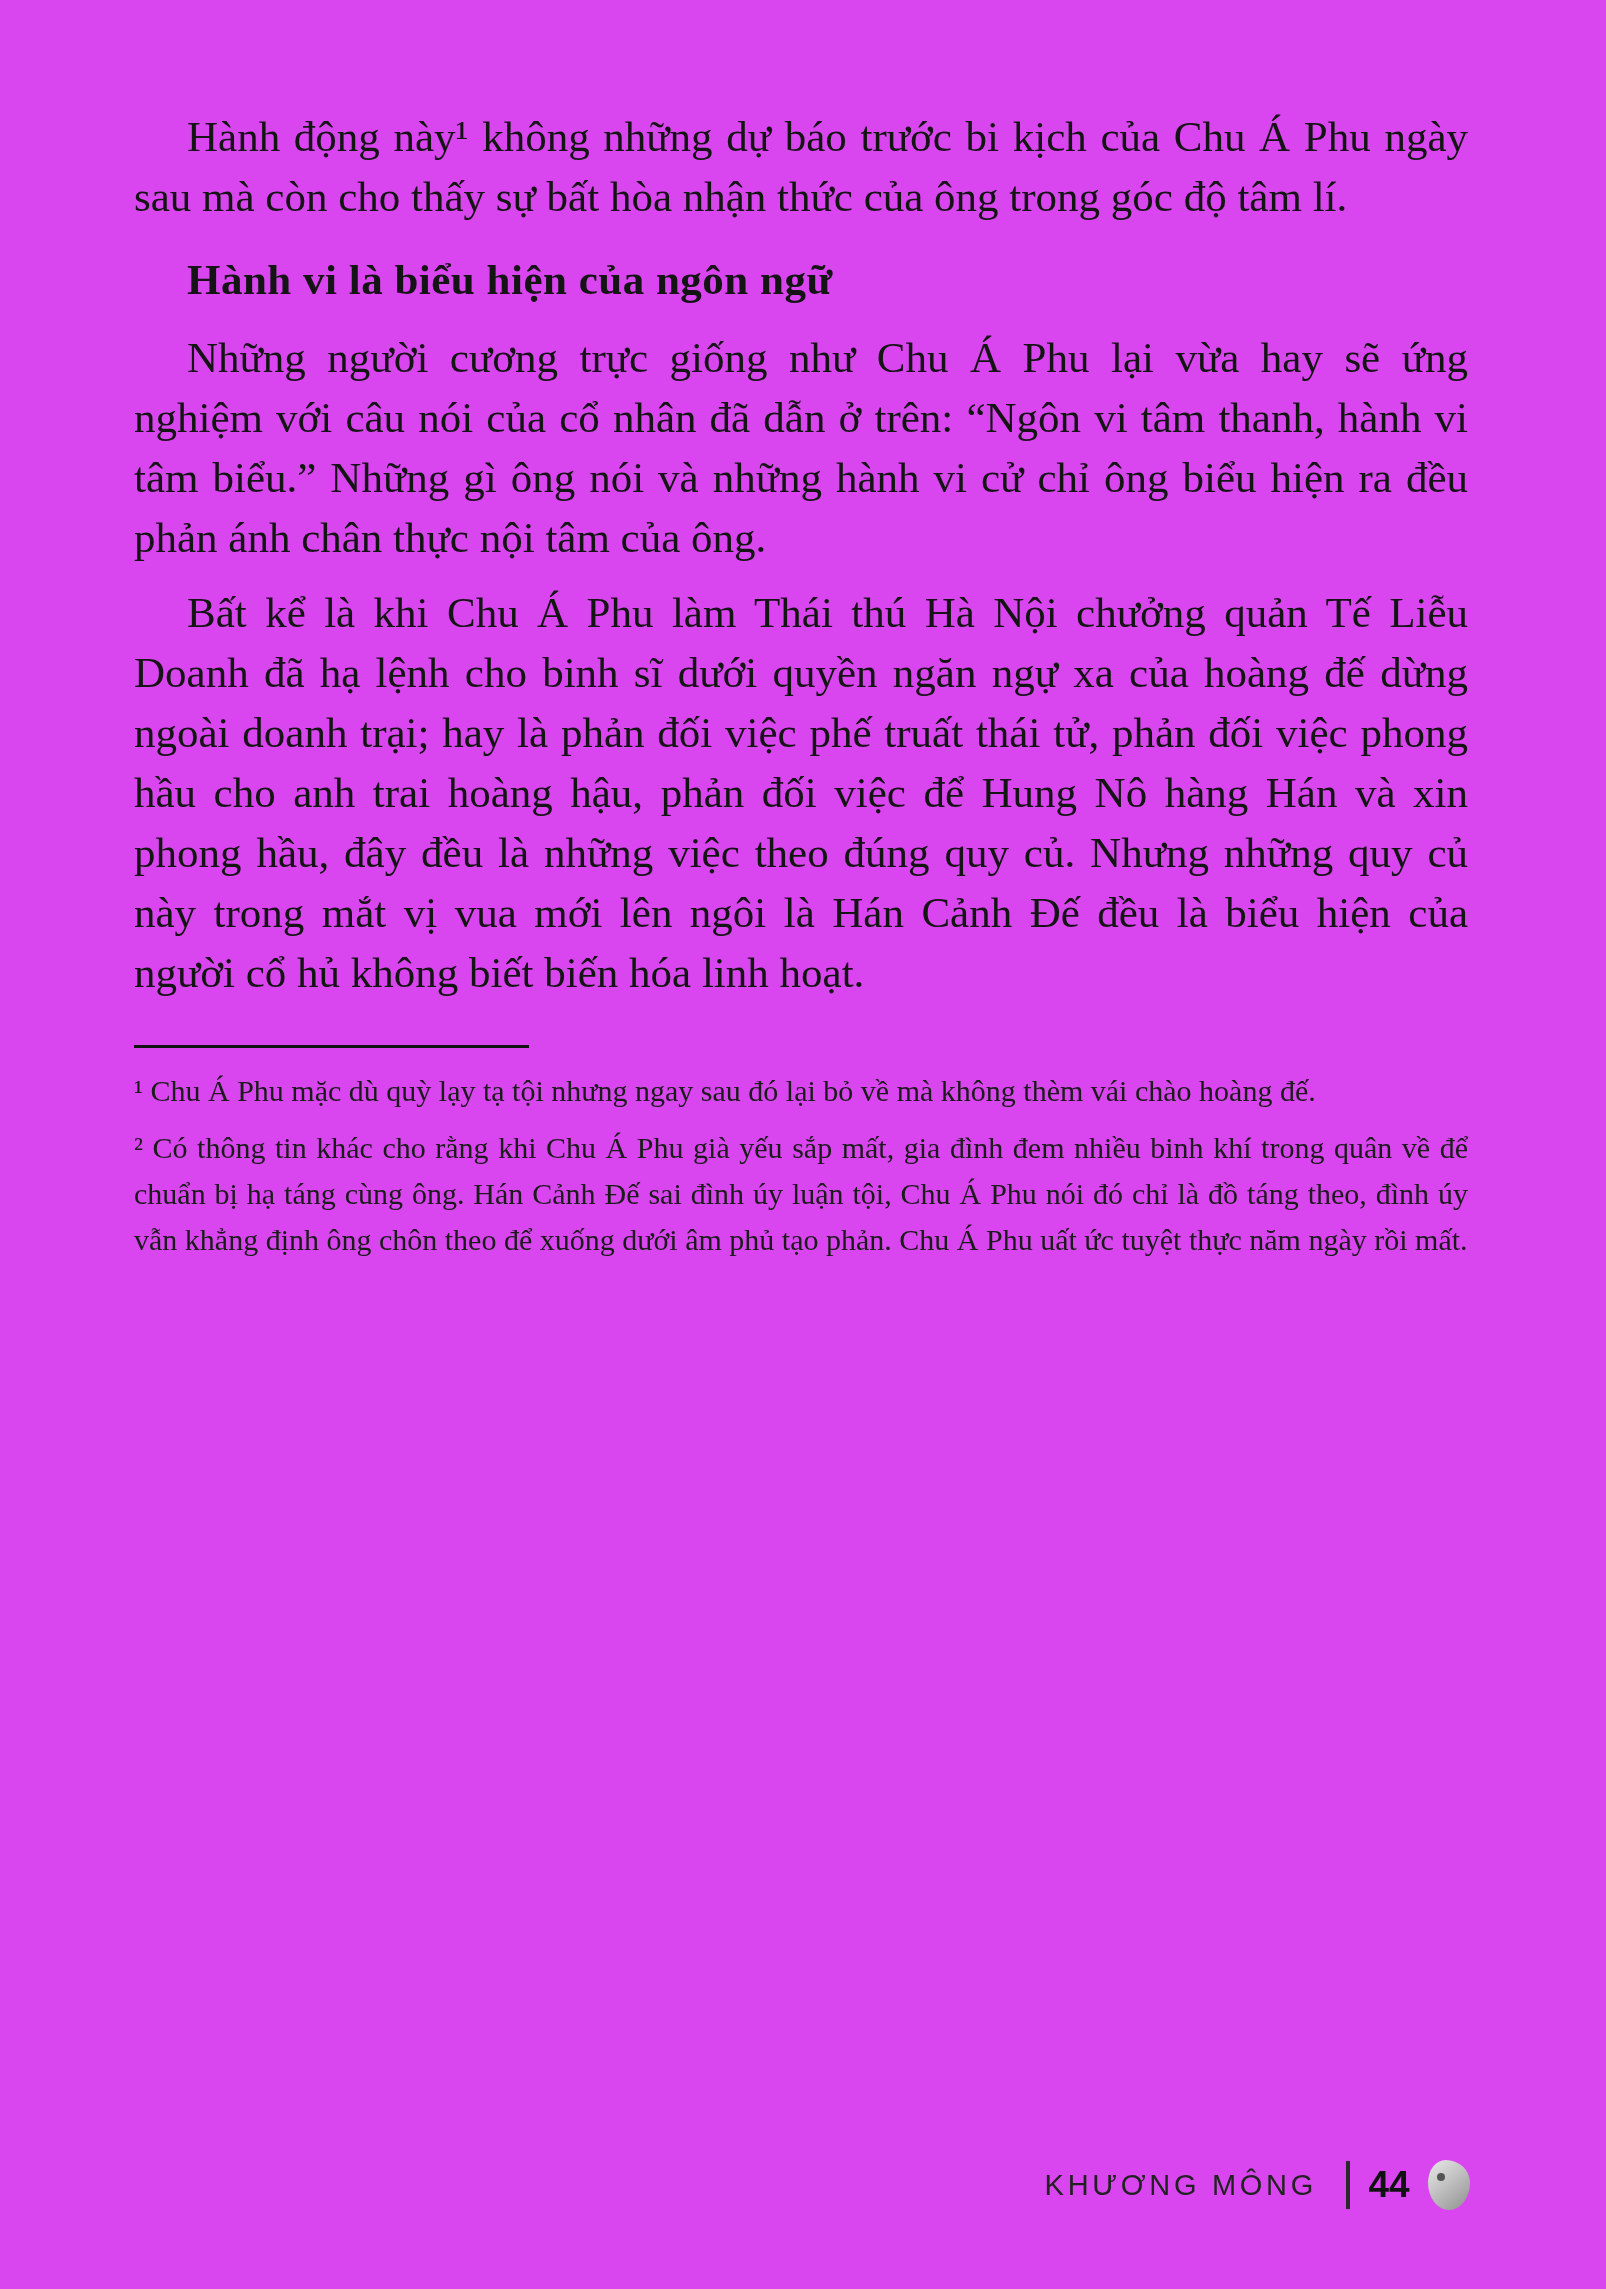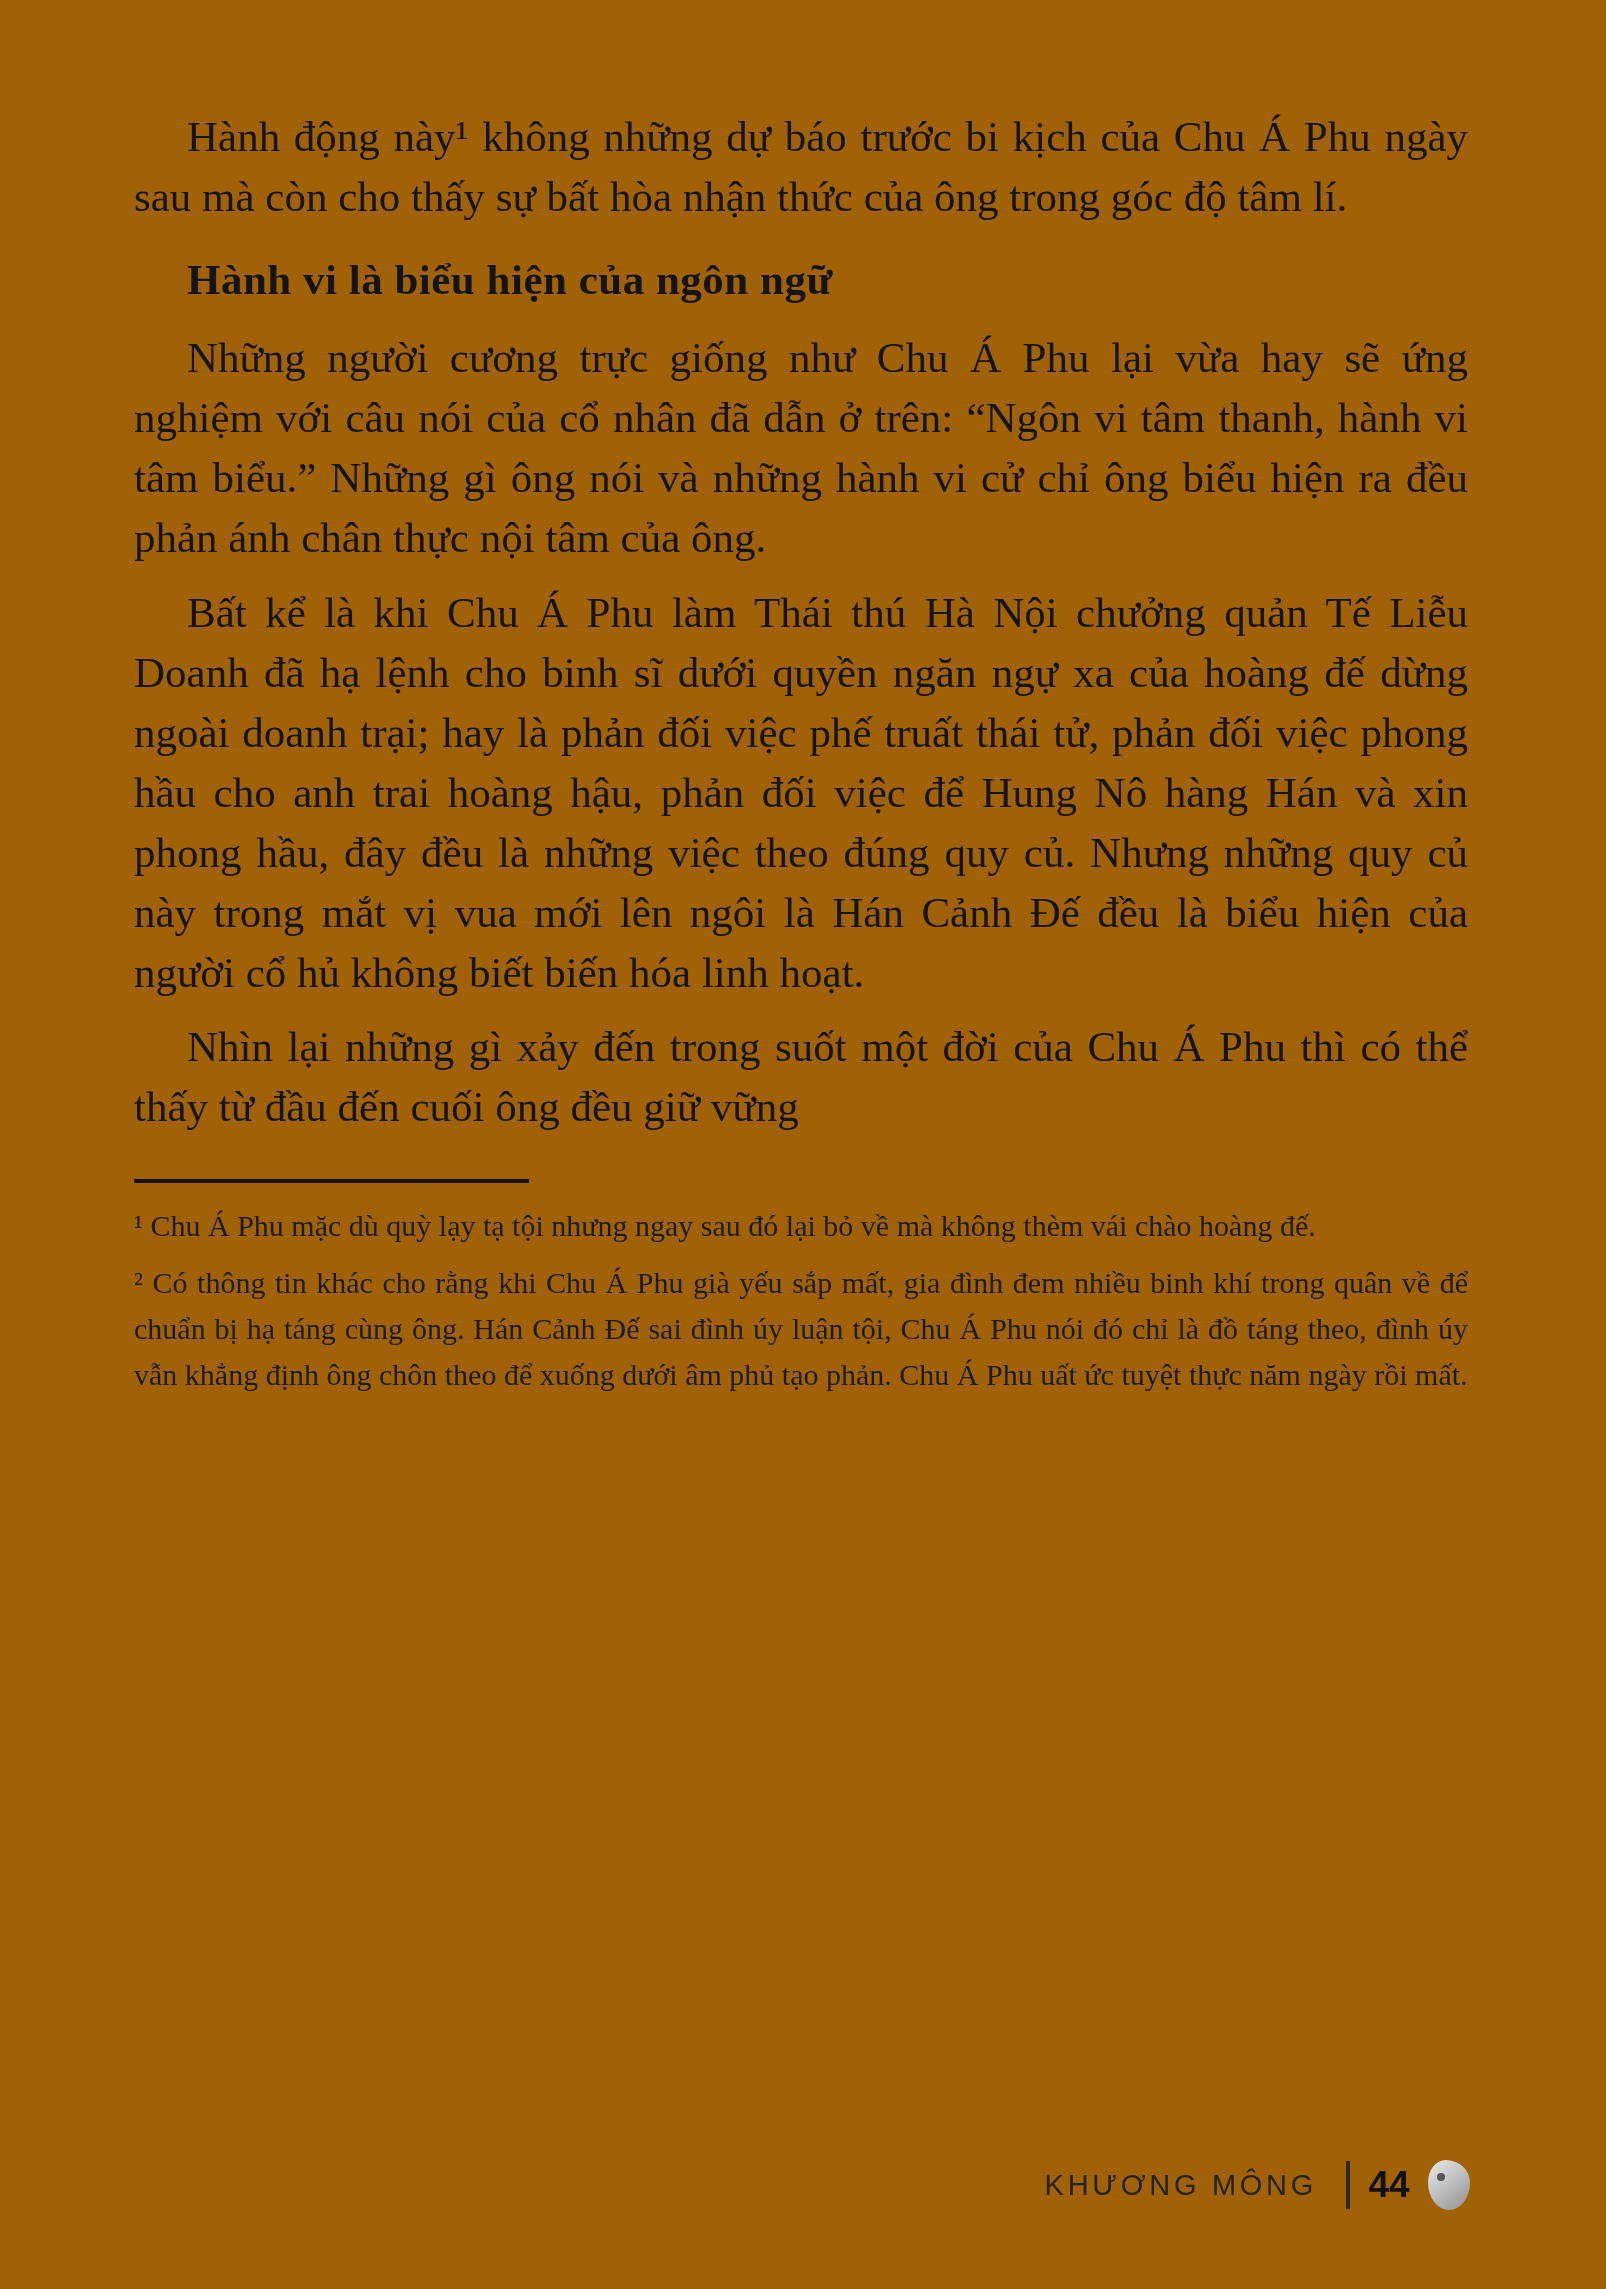--- a/index.html
+++ b/index.html
@@ -4,21 +4,21 @@
 <style>
   html, body {
     margin: 0;
     padding: 0;
     background: #e8e8e8;
   }
   .page {
     position: relative;
     width: 1606px;
     height: 2289px;
-    background: #a16207;
+    background: #d946ef;
     font-family: "Liberation Serif", "DejaVu Serif", serif;
     color: #141414;
     overflow: hidden;
     margin: 0 auto;
   }
   .content {
     position: absolute;
     left: 134px;
     right: 138px;
     top: 107px;
@@ -112,21 +112,20 @@
 
     <p class="body-para">Hành động này¹ không những dự báo trước bi kịch của Chu Á Phu ngày sau mà còn cho thấy sự bất hòa nhận thức của ông trong góc độ tâm lí.</p>
 
 
     <h2 class="section-heading">Hành vi là biểu hiện của ngôn ngữ</h2>
 
     <p class="body-para">Những người cương trực giống như Chu Á Phu lại vừa hay sẽ ứng nghiệm với câu nói của cổ nhân đã dẫn ở trên: “Ngôn vi tâm thanh, hành vi tâm biểu.” Những gì ông nói và những hành vi cử chỉ ông biểu hiện ra đều phản ánh chân thực nội tâm của ông.</p>
 
     <p class="body-para">Bất kể là khi Chu Á Phu làm Thái thú Hà Nội chưởng quản Tế Liễu Doanh đã hạ lệnh cho binh sĩ dưới quyền ngăn ngự xa của hoàng đế dừng ngoài doanh trại; hay là phản đối việc phế truất thái tử, phản đối việc phong hầu cho anh trai hoàng hậu, phản đối việc để Hung Nô hàng Hán và xin phong hầu, đây đều là những việc theo đúng quy củ. Nhưng những quy củ này trong mắt vị vua mới lên ngôi là Hán Cảnh Đế đều là biểu hiện của người cổ hủ không biết biến hóa linh hoạt.</p>
 
-    <p class="body-para">Nhìn lại những gì xảy đến trong suốt một đời của Chu Á Phu thì có thể thấy từ đầu đến cuối ông đều giữ vững</p>
 
     <div class="footnote-rule"></div>
 
     <p class="footnote">¹ Chu Á Phu mặc dù quỳ lạy tạ tội nhưng ngay sau đó lại bỏ về mà không thèm vái chào hoàng đế.</p>
 
     <p class="footnote">² Có thông tin khác cho rằng khi Chu Á Phu già yếu sắp mất, gia đình đem nhiều binh khí trong quân về để chuẩn bị hạ táng cùng ông. Hán Cảnh Đế sai đình úy luận tội, Chu Á Phu nói đó chỉ là đồ táng theo, đình úy vẫn khẳng định ông chôn theo để xuống dưới âm phủ tạo phản. Chu Á Phu uất ức tuyệt thực năm ngày rồi mất.</p>
 
   </div>
 
   <div class="footer">

